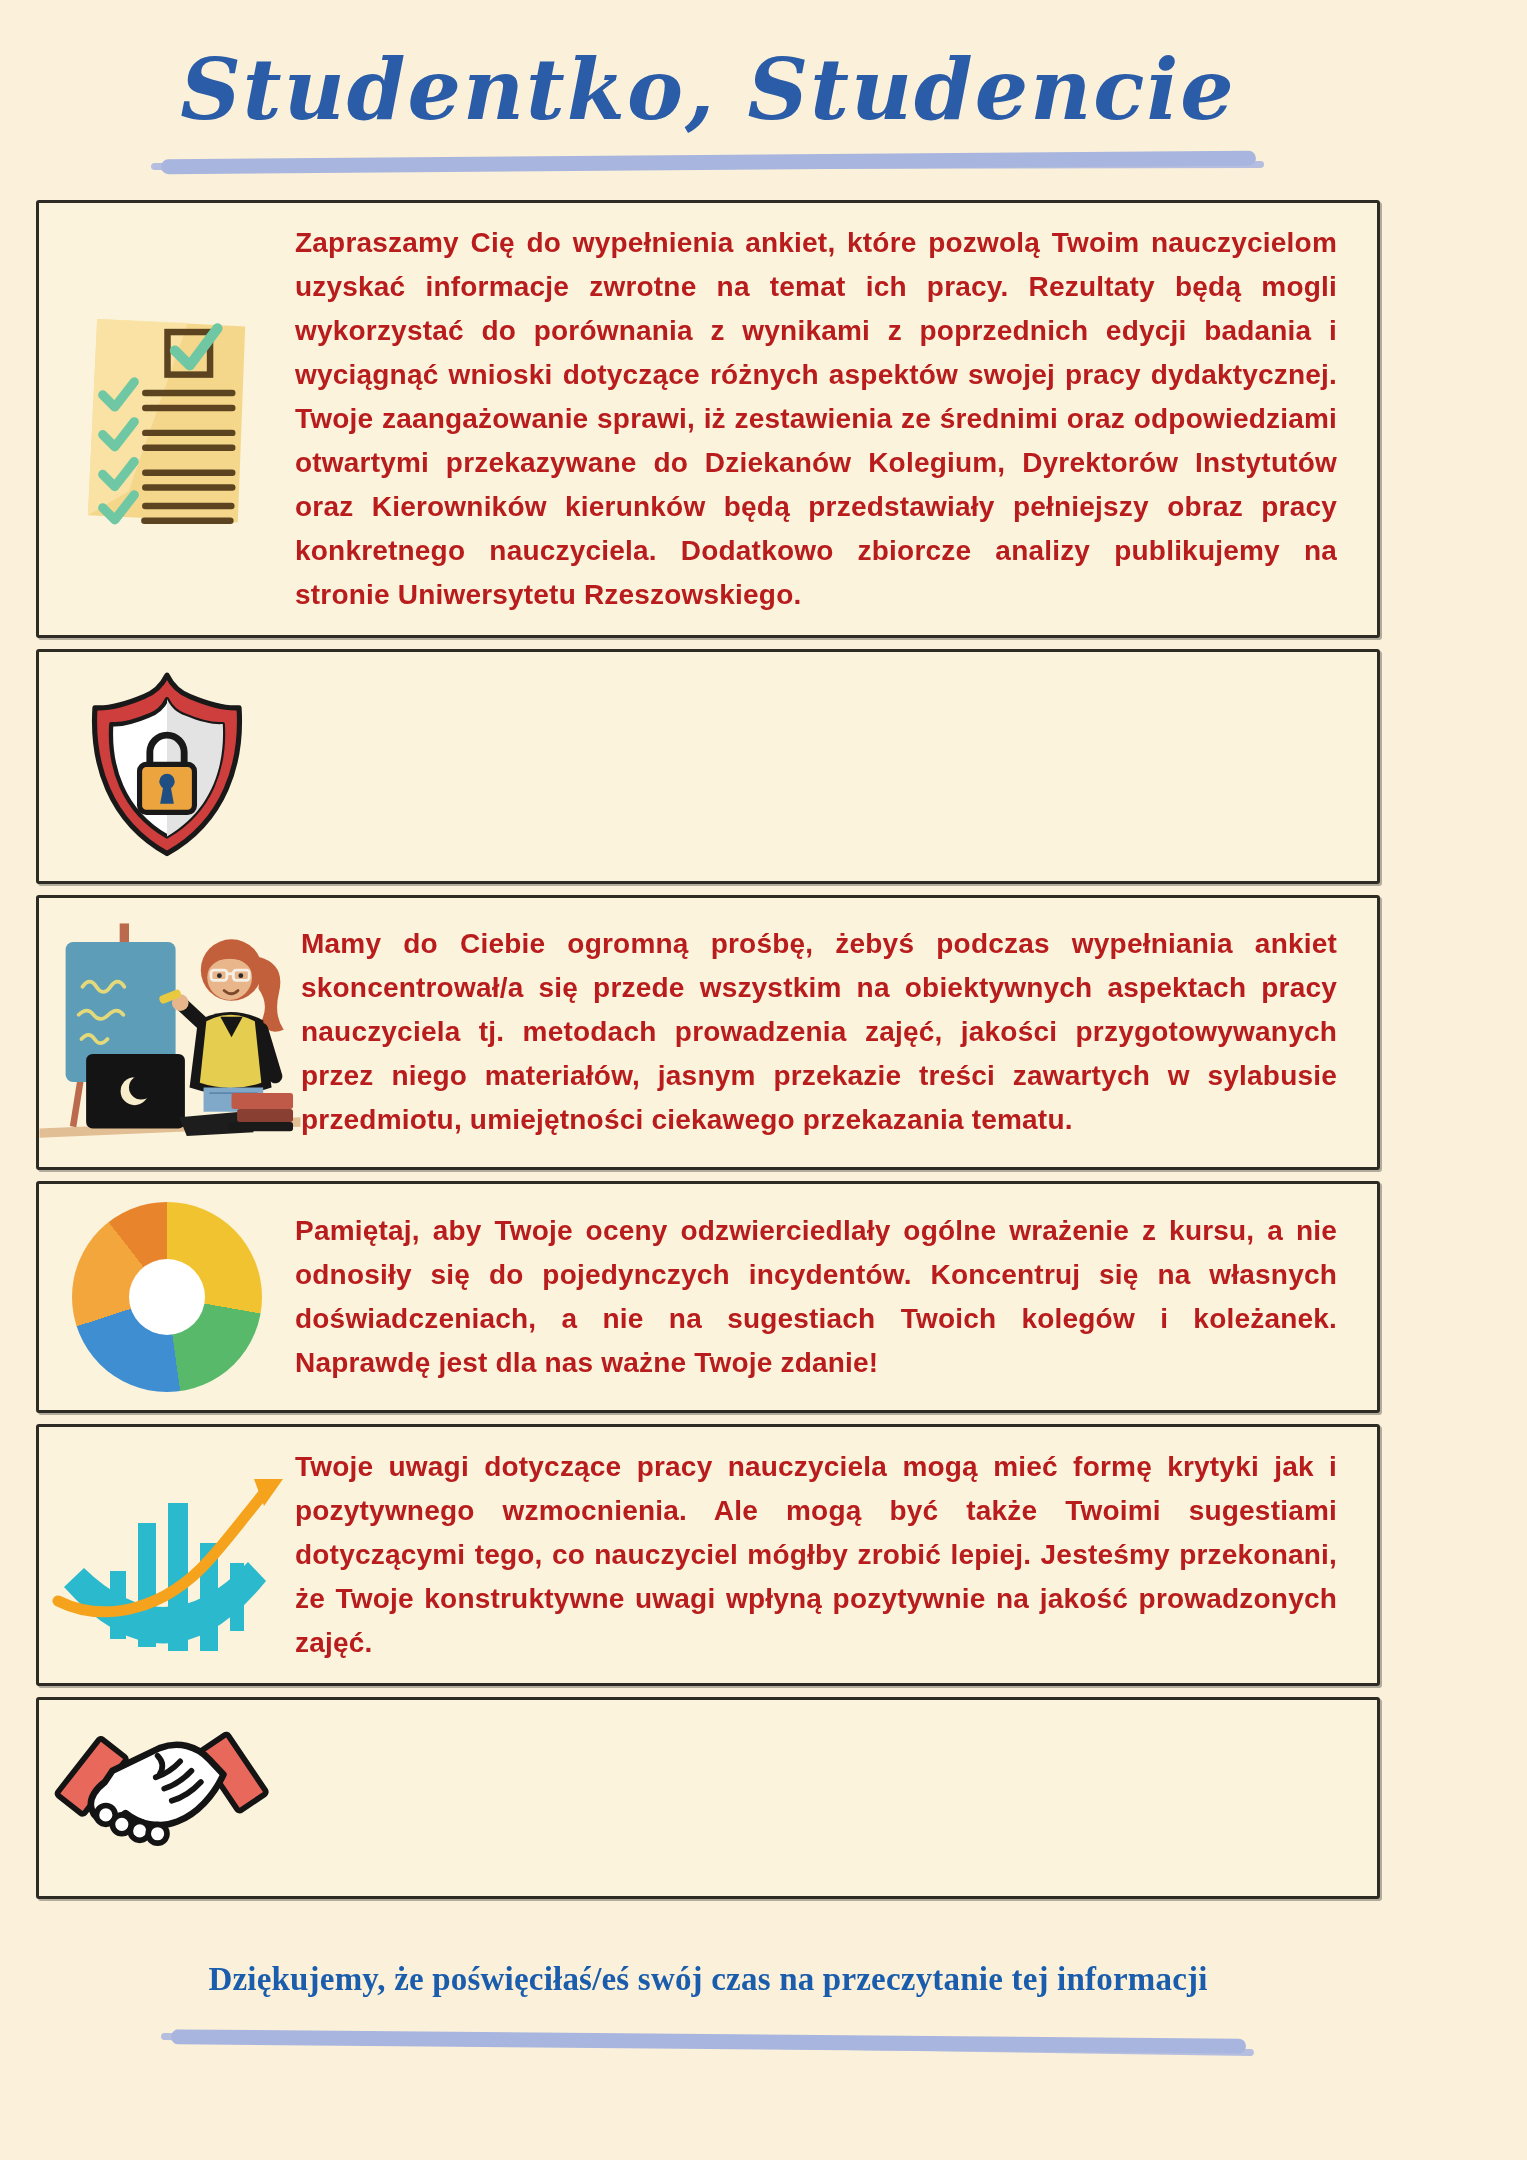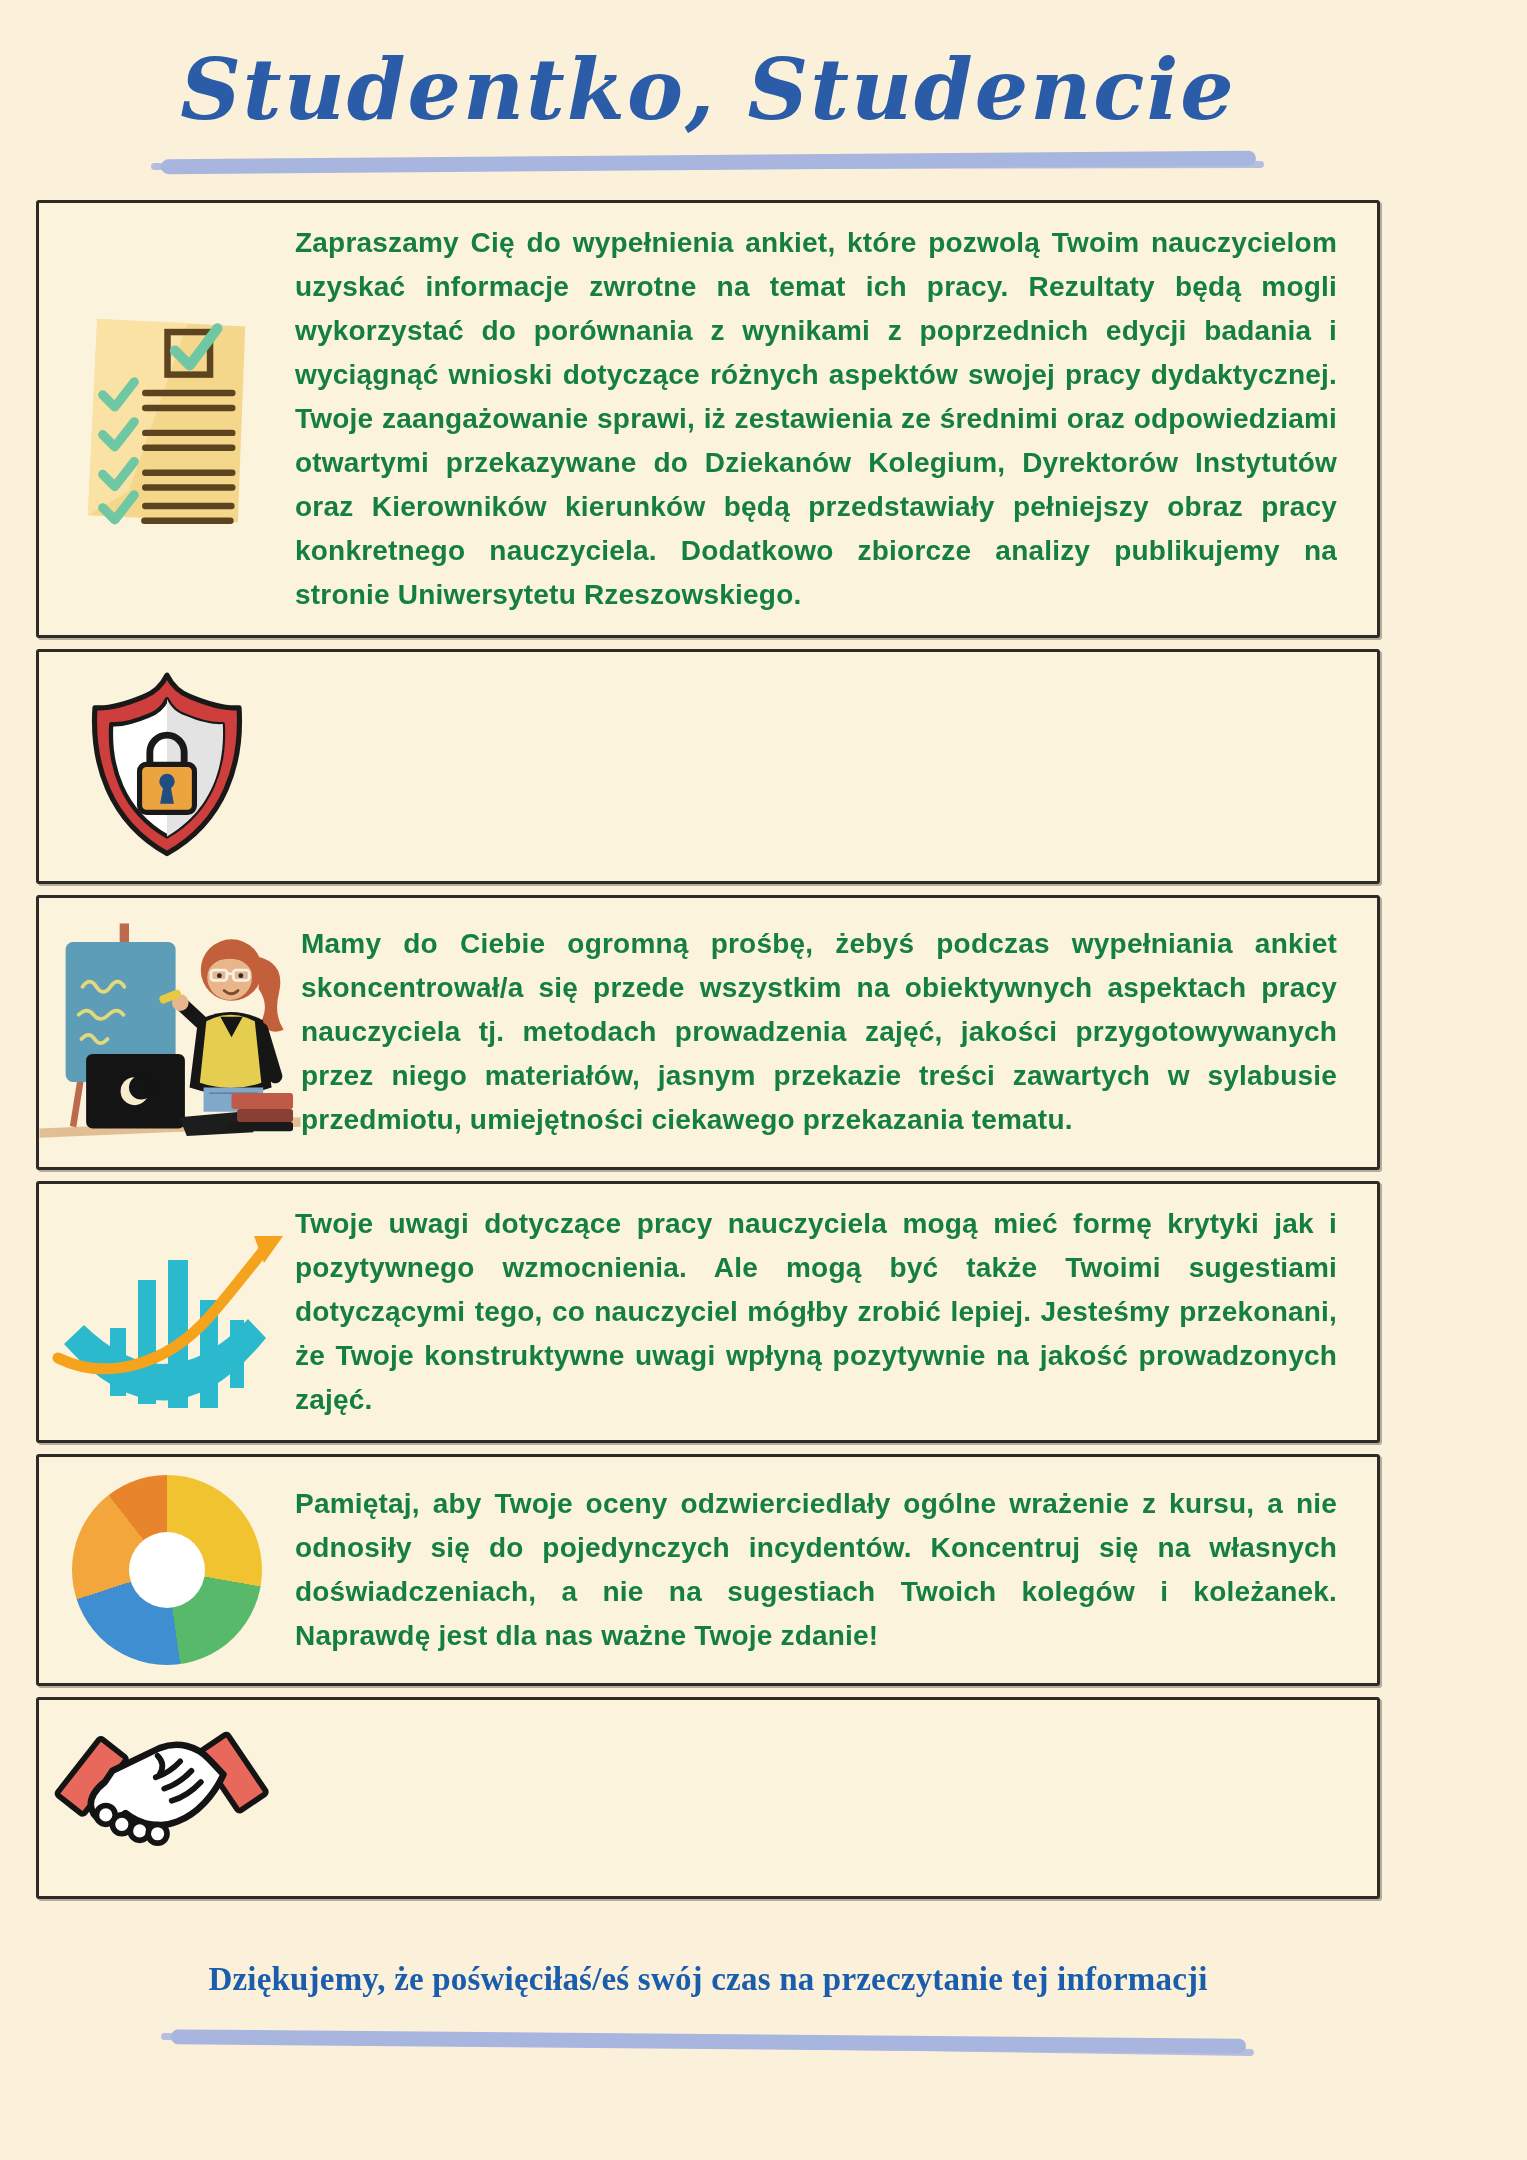--- a/index.html
+++ b/index.html
@@ -30,21 +30,21 @@
   .sections { display:flex; flex-direction:column; gap:11px; margin-top:30px; }
   .section {
     display:flex; align-items:center;
     background:#FBF3DC;
     border:3px solid #2E2A24; border-radius:3px;
     box-shadow:2px 2px 0 rgba(46,42,36,0.35);
     padding:18px 40px 18px 0;
   }
   .icon-col { flex:0 0 256px; display:flex; justify-content:center; align-items:center; }
   .text-col {
-    flex:1; text-align:justify; color:#15803d;
+    flex:1; text-align:justify; color:#b91c1c;
     font-size:28px; line-height:44px; font-weight:bold; letter-spacing:0.2px;
   }
 
   .donut {
     width:190px; height:190px; border-radius:50%; position:relative;
     background:conic-gradient(#F2C331 0deg 100deg, #58B96B 100deg 172deg,
                #3F8ED1 172deg 252deg, #F2A63C 252deg 322deg, #E8852C 322deg 360deg);
   }
   .donut::after { content:""; position:absolute; inset:57px; background:#FFFFFF; border-radius:50%; }
 
@@ -145,41 +145,41 @@
           <rect x="206" y="190" width="66" height="17" rx="3" fill="#BF5A49"></rect>
           <rect x="212" y="207" width="60" height="14" rx="3" fill="#8A3F33"></rect>
           <rect x="202" y="221" width="70" height="10" rx="3" fill="#1A1A1A"></rect>
         </svg>
       </div>
       <p class="text-col">Mamy do Ciebie ogromną prośbę, żebyś podczas wypełniania ankiet skoncentrował/a się przede wszystkim na obiektywnych aspektach pracy nauczyciela tj. metodach prowadzenia zajęć, jakości przygotowywanych przez niego materiałów, jasnym przekazie treści zawartych w sylabusie przedmiotu, umiejętności ciekawego przekazania tematu.</p>
     </div>
 
     <div class="section">
       <div class="icon-col">
+        <div class="donut"></div>
+      </div>
+      <p class="text-col">Pamiętaj, aby Twoje oceny odzwierciedlały ogólne wrażenie z kursu, a nie odnosiły się do pojedynczych incydentów. Koncentruj się na własnych doświadczeniach, a nie na sugestiach Twoich kolegów i koleżanek. Naprawdę jest dla nas ważne Twoje zdanie!</p>
+    </div>
+
+    <div class="section">
+      <div class="icon-col">
         <svg width="235" height="208" viewBox="0 0 235 208">
           <g fill="#2BB9CE" stroke="#FBF3DC" stroke-width="4">
             <rect x="58" y="118" width="20" height="72"></rect>
             <rect x="86" y="70" width="22" height="128"></rect>
             <rect x="116" y="50" width="24" height="152"></rect>
             <rect x="148" y="90" width="22" height="112"></rect>
             <rect x="178" y="110" width="18" height="72"></rect>
           </g>
           <path d="M14,136 Q117,252 216,130 L198,111 Q117,198 34,117 Z" fill="#2BB9CE"></path>
           <path d="M8,150 C55,173 115,159 160,108 C178,88 196,64 214,42" fill="none" stroke="#F5A21D" stroke-width="11" stroke-linecap="round"></path>
           <polygon points="204,28 233,28 214,55" fill="#F5A21D"></polygon>
         </svg>
       </div>
       <p class="text-col">Twoje uwagi dotyczące pracy nauczyciela mogą mieć formę krytyki jak i pozytywnego wzmocnienia. Ale mogą być także Twoimi sugestiami dotyczącymi tego, co nauczyciel mógłby zrobić lepiej. Jesteśmy przekonani, że Twoje konstruktywne uwagi wpłyną pozytywnie na jakość prowadzonych zajęć.</p>
-    </div>
-
-    <div class="section">
-      <div class="icon-col">
-        <div class="donut"></div>
-      </div>
-      <p class="text-col">Pamiętaj, aby Twoje oceny odzwierciedlały ogólne wrażenie z kursu, a nie odnosiły się do pojedynczych incydentów. Koncentruj się na własnych doświadczeniach, a nie na sugestiach Twoich kolegów i koleżanek. Naprawdę jest dla nas ważne Twoje zdanie!</p>
     </div>
 
     <div class="section">
       <div class="icon-col">
         <svg width="230" height="160" viewBox="0 0 240 170">
           <rect x="22" y="24" width="36" height="76" rx="3" fill="#E8695B" stroke="#141414" stroke-width="6" transform="rotate(38 40 62)"></rect>
           <rect x="172" y="20" width="36" height="76" rx="3" fill="#E8695B" stroke="#141414" stroke-width="6" transform="rotate(-34 190 58)"></rect>
           <path d="M62,56 L112,32 C132,24 152,30 165,44 L180,60 C170,82 152,102 131,110 C111,118 91,113 76,101 C62,113 44,111 40,97 C36,85 46,74 54,68 Z" fill="#FFFFFF" stroke="#141414" stroke-width="7" stroke-linejoin="round"></path>
           <g fill="#FFFFFF" stroke="#141414" stroke-width="6">
             <circle cx="55" cy="103" r="10"></circle>

